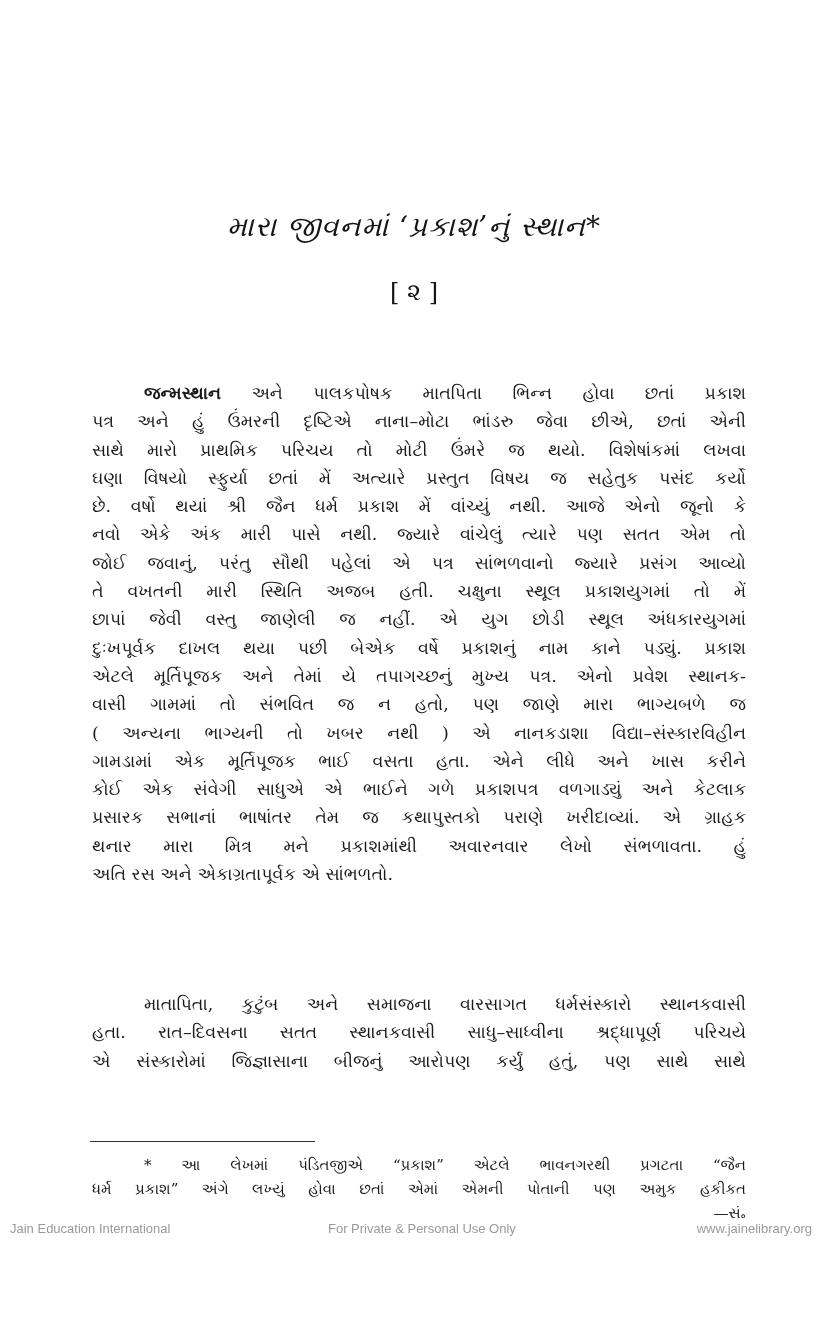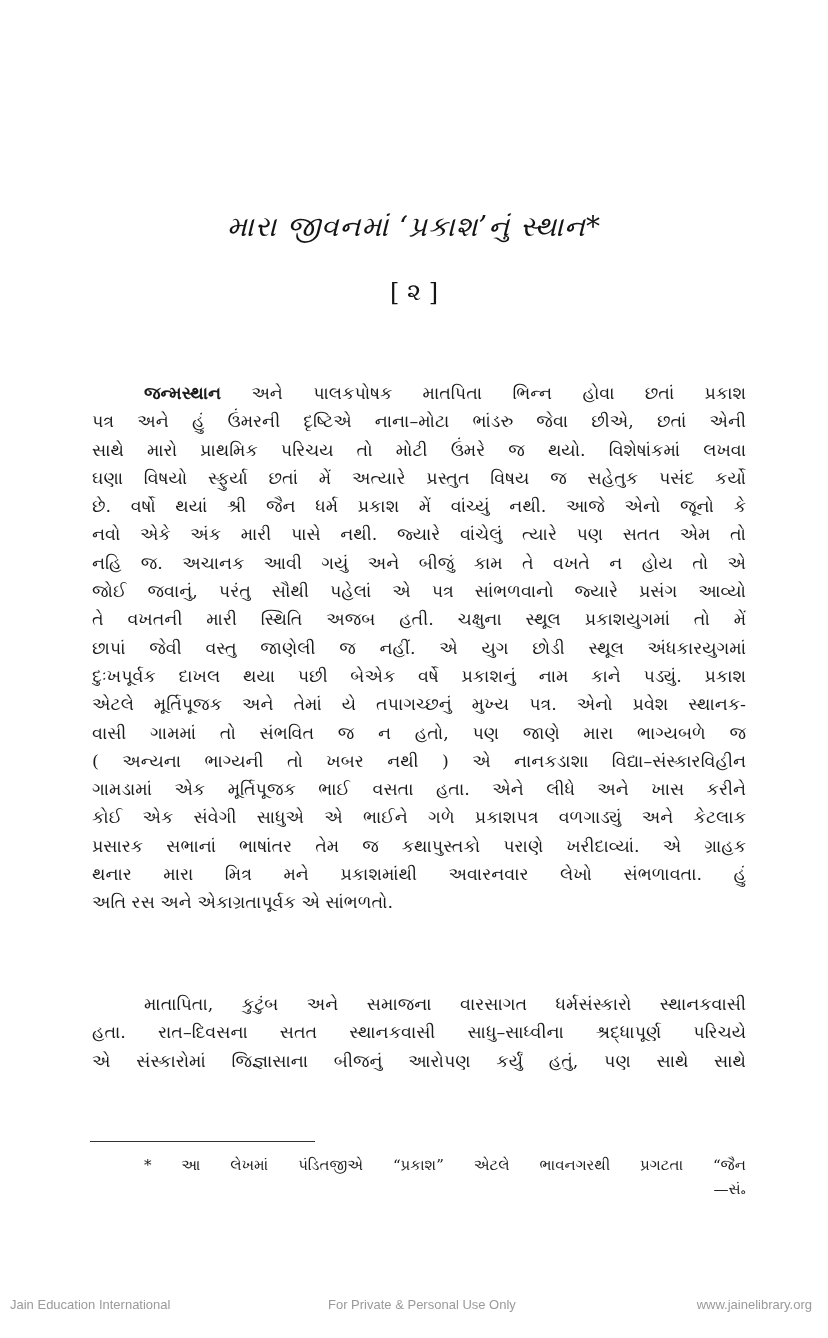--- a/index.html
+++ b/index.html
@@ -26,21 +26,21 @@
   .bold { font-weight: bold; }
   .para2 { position: absolute; left: 92px; width: 654px; top: 990px; font-size: 17.5px; line-height: 28.3px; }
   .rule {
     position: absolute; left: 90px; top: 1141px; width: 225px; height: 0;
     border-top: 1.5px solid #333;
   }
   .footnote { position: absolute; left: 92px; width: 654px; top: 1153px; font-size: 15px; line-height: 24px; }
   .footnote .line { height: 24px; }
   .sig { float: right; }
   .footer {
-    position: absolute; top: 1297px; left: 0; width: 828px; height: 24px;
+    position: absolute; top: 1221px; left: 0; width: 828px; height: 24px;
     font-family: "Liberation Sans", sans-serif; font-size: 13px; color: #9a9a9a;
   }
   .footer span { position: absolute; top: 0; }
   .f-left { left: 10px; }
   .f-mid { left: 328px; }
   .f-right { right: 16px; margin-left: 24px; }
 </style>
 </head>
 <body>
 
@@ -49,21 +49,20 @@
   <div class="title">મારા જીવનમાં ‘પ્રકાશ’નું સ્થાન*</div>
   <div class="part">[ ૨ ]</div>
 
   <div class="body">
     <span class="line indent"><span class="bold">જન્મસ્થાન</span><span> અને પાલકપોષક માતપિતા ભિન્ન હોવા છતાં પ્રકાશ</span></span>
     <span class="line">પત્ર અને હું ઉંમરની દૃષ્ટિએ નાના–મોટા ભાંડરુ જેવા છીએ, છતાં એની</span>
     <span class="line">સાથે મારો પ્રાથમિક પરિચય તો મોટી ઉંમરે જ થયો. વિશેષાંકમાં લખવા</span>
     <span class="line">ઘણા વિષયો સ્ફુર્યા છતાં મેં અત્યારે પ્રસ્તુત વિષય જ સહેતુક પસંદ કર્યો</span>
     <span class="line">છે. વર્ષો થયાં શ્રી જૈન ધર્મ પ્રકાશ મેં વાંચ્યું નથી. આજે એનો જૂનો કે</span>
     <span class="line">નવો એકે અંક મારી પાસે નથી. જ્યારે વાંચેલું ત્યારે પણ સતત એમ તો</span>
-    <span class="line">નહિ જ. અચાનક આવી ગયું અને બીજું કામ તે વખતે ન હોય તો એ</span>
     <span class="line">જોઈ જવાનું, પરંતુ સૌથી પહેલાં એ પત્ર સાંભળવાનો જ્યારે પ્રસંગ આવ્યો</span>
     <span class="line">તે વખતની મારી સ્થિતિ અજબ હતી. ચક્ષુના સ્થૂલ પ્રકાશયુગમાં તો મેં</span>
     <span class="line">છાપાં જેવી વસ્તુ જાણેલી જ નહીં. એ યુગ છોડી સ્થૂલ અંધકારયુગમાં</span>
     <span class="line">દુઃખપૂર્વક દાખલ થયા પછી બેએક વર્ષે પ્રકાશનું નામ કાને પડ્યું. પ્રકાશ</span>
     <span class="line">એટલે મૂર્તિપૂજક અને તેમાં યે તપાગચ્છનું મુખ્ય પત્ર. એનો પ્રવેશ સ્થાનક-</span>
     <span class="line">વાસી ગામમાં તો સંભવિત જ ન હતો, પણ જાણે મારા ભાગ્યબળે જ</span>
     <span class="line">( અન્યના ભાગ્યની તો ખબર નથી ) એ નાનકડાશા વિદ્યા–સંસ્કારવિહીન</span>
     <span class="line">ગામડામાં એક મૂર્તિપૂજક ભાઈ વસતા હતા. એને લીધે અને ખાસ કરીને</span>
     <span class="line">કોઈ એક સંવેગી સાધુએ એ ભાઈને ગળે પ્રકાશપત્ર વળગાડ્યું અને કેટલાક</span>
     <span class="line">પ્રસારક સભાનાં ભાષાંતર તેમ જ કથાપુસ્તકો પરાણે ખરીદાવ્યાં. એ ગ્રાહક</span>
@@ -74,20 +73,21 @@
   <div class="para2">
     <span class="line indent">માતાપિતા, કુટુંબ અને સમાજના વારસાગત ધર્મસંસ્કારો સ્થાનકવાસી</span>
     <span class="line">હતા. રાત–દિવસના સતત સ્થાનકવાસી સાધુ–સાધ્વીના શ્રદ્ધાપૂર્ણ પરિચયે</span>
     <span class="line">એ સંસ્કારોમાં જિજ્ઞાસાના બીજનું આરોપણ કર્યું હતું, પણ સાથે સાથે</span>
   </div>
 
   <div class="rule"></div>
 
   <div class="footnote">
     <span class="line indent">* આ લેખમાં પંડિતજીએ “પ્રકાશ” એટલે ભાવનગરથી પ્રગટતા “જૈન</span>
+    <span class="line">ધર્મ પ્રકાશ” અંગે લખ્યું હોવા છતાં એમાં એમની પોતાની પણ અમુક હકીકત</span>
     <span class="line last"><span class="sig">—સં૰</span></span>
   </div>
 
   <div class="footer">
     <span class="f-left">Jain Education International</span>
     <span class="f-mid">For Private &amp; Personal Use Only</span>
     <span class="f-right">www.jainelibrary.org</span>
   </div>
 </div>
 

